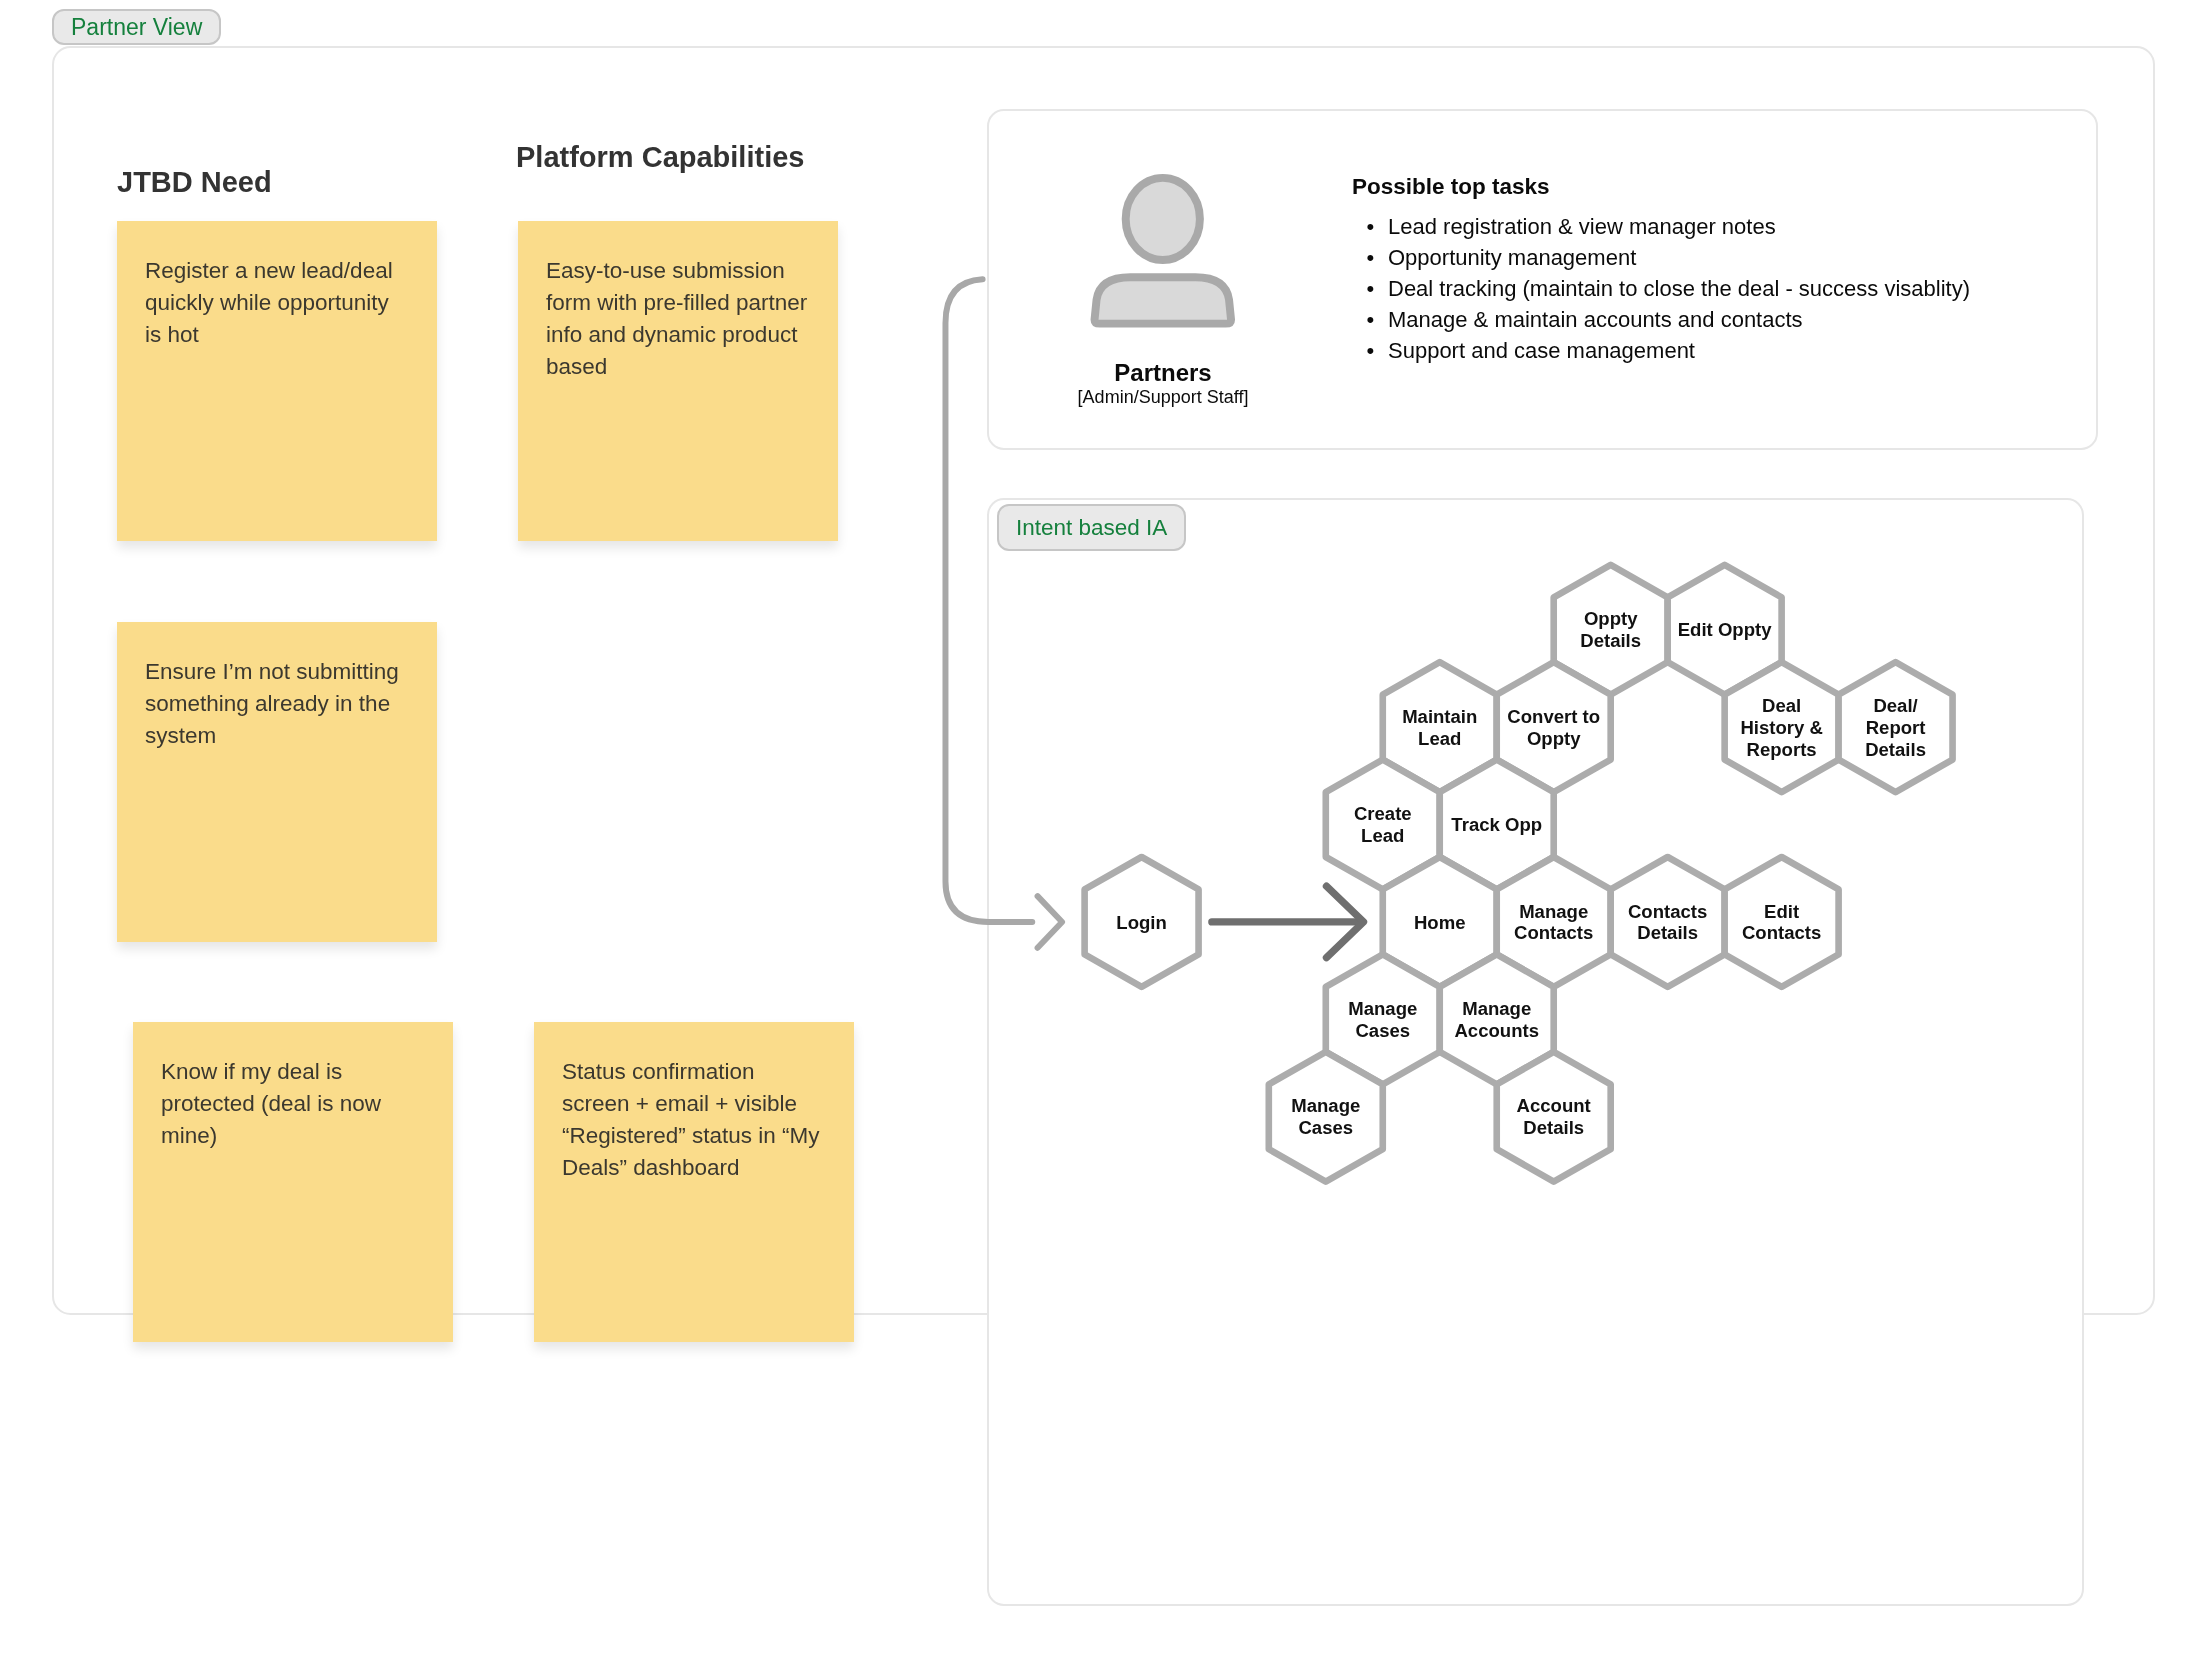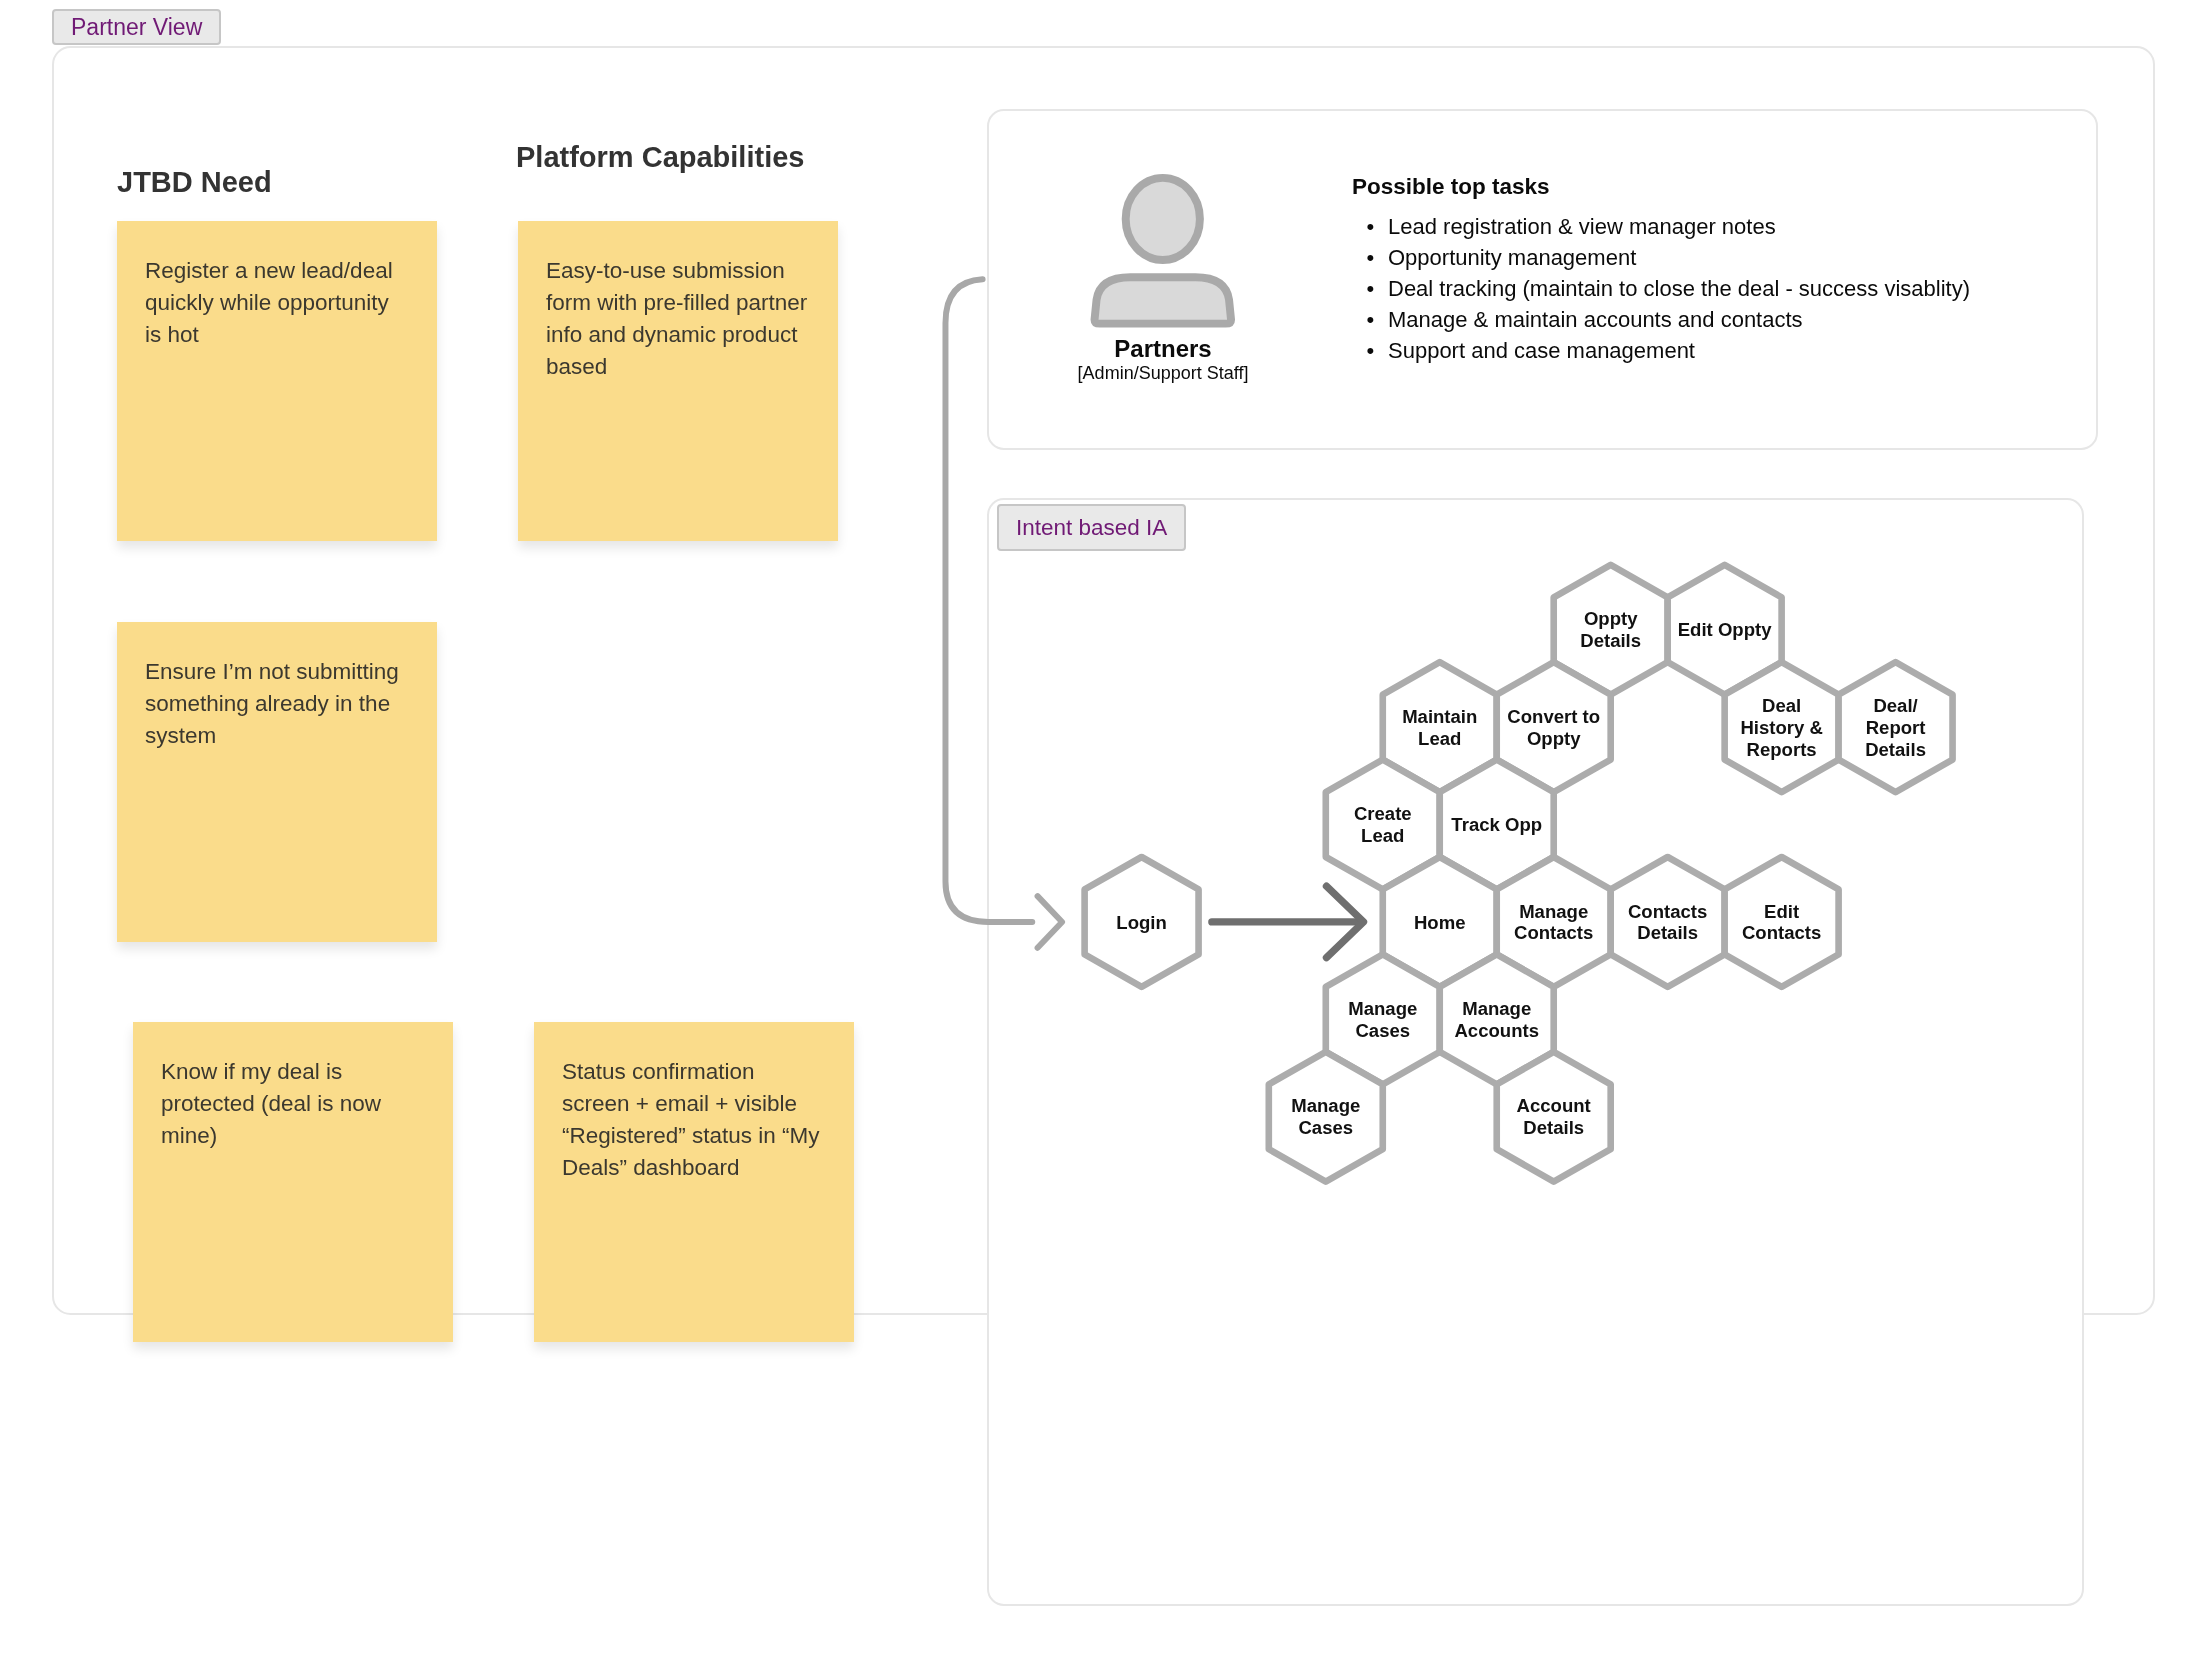--- a/index.html
+++ b/index.html
@@ -20,40 +20,40 @@
     --persona-stroke:#a9a9a9;
   }
   html,body{margin:0;padding:0;background:var(--bg);}
   .canvas{
     position:relative;width:2205px;height:1661px;overflow:hidden;
     font-family:"Liberation Sans","DejaVu Sans",sans-serif;color:var(--body-text);
   }
   .chip{
     position:absolute;display:flex;align-items:center;
     background:var(--chip-bg);border:2px solid var(--chip-border);
-    border-radius:4px;font-size:23px;color:#701a75;padding:12px 17px;box-sizing:border-box;
+    border-radius:12px;font-size:23px;color:#15803d;padding:12px 17px;box-sizing:border-box;
   }
   .frame{
     position:absolute;border:2.7px solid var(--panel-border);border-radius:18.6px;
     box-sizing:border-box;background:transparent;
   }
   .panel{
     position:absolute;border:2.7px solid var(--panel-border);border-radius:17px;
     box-sizing:border-box;background:#ffffff;
   }
   .col-header{
     position:absolute;font-size:29px;font-weight:700;color:var(--heading);letter-spacing:0;
   }
   .sticky{
     position:absolute;width:320px;height:320px;background:var(--sticky);
     box-shadow:0 6.6px 10.6px rgba(0,0,0,0.10);
     padding:34px 26.5px 0 28px;box-sizing:border-box;
     font-size:22.5px;line-height:32px;color:var(--sticky-text);
   }
-  .persona-label{position:absolute;text-align:center;transform:translateX(-50%);white-space:nowrap;}
+  .persona-label{position:absolute;text-align:center;transform:translateX(-50%);white-space:nowrap;margin-top:24px;}
   .persona-name{font-size:24px;font-weight:700;color:#0b0b0b;}
   .persona-sub{font-size:18px;color:#0b0b0b;}
   .tasks{position:absolute;width:762px;}
   .tasks-title{font-size:22.5px;font-weight:700;color:#0b0b0b;margin:0 0 10.6px 0;}
   .tasks ul{list-style:none;margin:0;padding:0;}
   .tasks li{position:relative;font-size:22px;line-height:31px;padding-left:36px;color:#0b0b0b;}
   .tasks li::before{content:"\2022";position:absolute;left:14.6px;top:0;font-size:22px;}
   svg.overlay{position:absolute;left:0;top:0;pointer-events:none;}
   svg .hexgroup{pointer-events:auto;}
   svg text{

